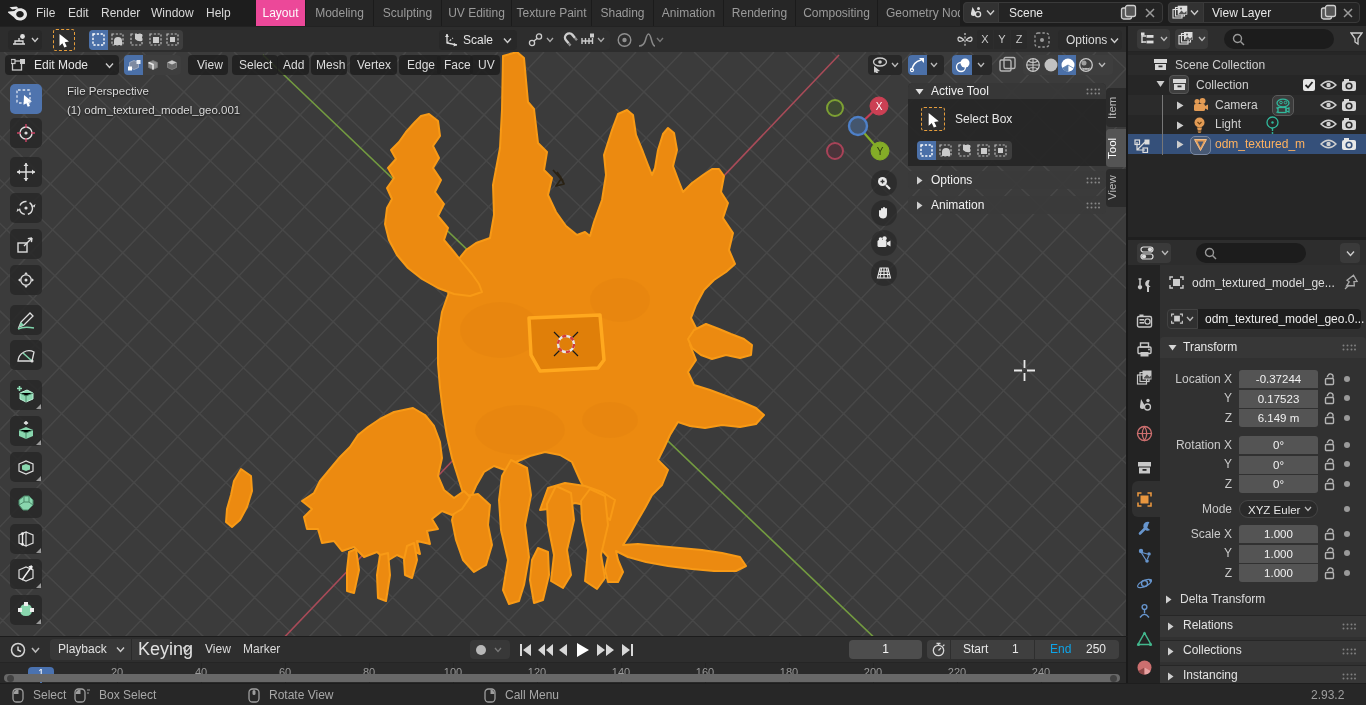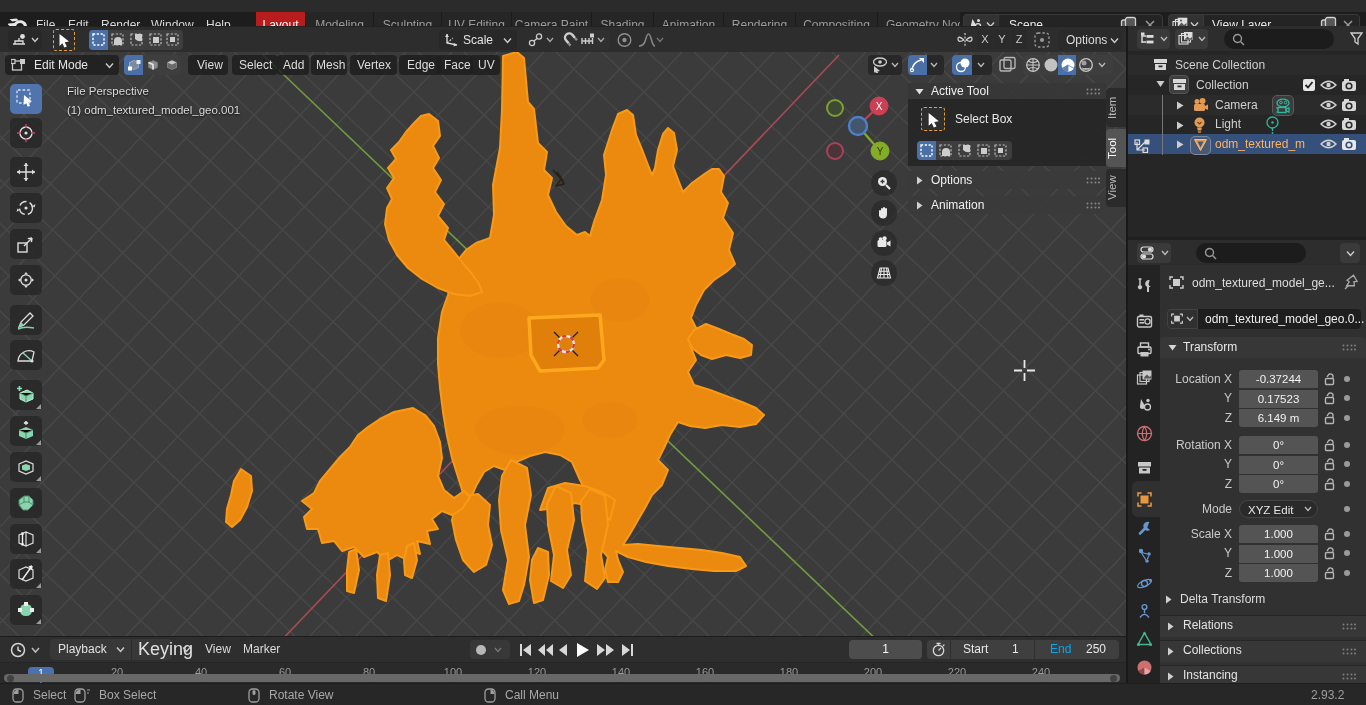--- a/index.html
+++ b/index.html
@@ -1,23 +1,23 @@
 <!DOCTYPE html>
 <html><head>
 <meta charset="utf-8">
 <style>
 html,body{margin:0;padding:0;background:#1d1d1d;}
 *{box-sizing:border-box;font-family:"Liberation Sans",sans-serif;}
 #app{position:relative;width:1366px;height:705px;overflow:hidden;background:#2b2b2b;color:#d5d5d5;font-size:12px;}
 .abs{position:absolute;white-space:nowrap;}
 
-#topbar{left:0;top:0;width:1366px;height:26px;background:#1d1d1d;margin-top:12px;}
+#topbar{left:0;top:0;width:1366px;height:26px;background:#1d1d1d;}
 .menu{position:absolute;top:0;height:26px;line-height:26px;color:#d9d9d9;font-size:12px;white-space:nowrap;}
 .wtab{position:absolute;top:0;height:26px;line-height:26px;color:#9b9b9b;font-size:12px;text-align:center;background:#262626;border-right:1px solid #1b1b1b;}
-.wtab.active{background:#b91c1c;color:#fdfdfd;}
+.wtab.active{background:#ec4899;color:#fdfdfd;}
 
 #row2{left:0;top:26px;width:1128px;height:26px;background:#2d2d2d;border-top:1px solid #222;}
 
 #rightcol{left:1128px;top:26px;width:238px;height:657px;background:#2a2a2a;}
 
 #viewport{left:0;top:52px;width:1128px;height:585px;background:#3b3b3b;overflow:hidden;}
 #grid{left:-200px;top:-200px;width:1600px;height:1000px;
 }
 #vphead{left:0;top:0;width:1128px;height:26px;}
 .pill{position:absolute;top:3px;height:20px;background:rgba(30,30,30,0.85);border-radius:4px;}
@@ -47,21 +47,21 @@
     </svg>
     <div class="menu" style="left:36px">File</div>
     <div class="menu" style="left:68px">Edit</div>
     <div class="menu" style="left:101px">Render</div>
     <div class="menu" style="left:151px">Window</div>
     <div class="menu" style="left:206px">Help</div>
     <div class="wtab active" style="left:256px;width:50px">Layout</div>
     <div class="wtab" style="left:306px;width:68px">Modeling</div>
     <div class="wtab" style="left:374px;width:68px">Sculpting</div>
     <div class="wtab" style="left:442px;width:70px">UV Editing</div>
-    <div class="wtab" style="left:512px;width:80px">Camera Paint</div>
+    <div class="wtab" style="left:512px;width:80px">Texture Paint</div>
     <div class="wtab" style="left:592px;width:62px">Shading</div>
     <div class="wtab" style="left:654px;width:70px">Animation</div>
     <div class="wtab" style="left:724px;width:72px">Rendering</div>
     <div class="wtab" style="left:796px;width:82px">Compositing</div>
     <div class="wtab" style="left:878px;width:82px;border-right:none;text-align:left;padding-left:8px;overflow:hidden">Geometry Nod</div>
 
     <div class="abs" style="left:963px;top:2px;width:200px;height:21px;background:#242424;border:1px solid #3a3a3a;border-radius:4px"></div>
     <div class="abs" style="left:963px;top:2px;width:36px;height:21px;background:#323232;border-radius:4px 0 0 4px;border:1px solid #3a3a3a"></div>
     <svg class="abs" style="left:968px;top:6px" width="15" height="13" viewBox="0 0 15 13">
       <path d="M4.5 1 L8 7 Q8 10 5.5 10 Q2.5 10 3 7 Z" fill="#ddd"></path>
@@ -984,21 +984,21 @@
       <div class="pfield" style="left:79px;top:124.5px;width:79px">0.17523</div>
       <div class="plabel" style="left:2px;top:144px">Z</div>
       <div class="pfield" style="left:79px;top:144px;width:79px;border-radius:0 0 3px 3px">6.149 m</div>
       <div class="plabel" style="left:2px;top:171px">Rotation X</div>
       <div class="pfield" style="left:79px;top:171px;width:79px;border-radius:3px 3px 0 0">0°</div>
       <div class="plabel" style="left:2px;top:190px">Y</div>
       <div class="pfield" style="left:79px;top:190.5px;width:79px">0°</div>
       <div class="plabel" style="left:2px;top:210px">Z</div>
       <div class="pfield" style="left:79px;top:210px;width:79px;border-radius:0 0 3px 3px">0°</div>
       <div class="plabel" style="left:2px;top:235px">Mode</div>
-      <div class="pfield" style="left:79px;top:235px;width:79px;border-radius:9px;background:#2a2a2a;border:1px solid #454545;color:#e5e5e5;text-align:left;padding-left:8px">XYZ Edit</div>
+      <div class="pfield" style="left:79px;top:235px;width:79px;border-radius:9px;background:#2a2a2a;border:1px solid #454545;color:#e5e5e5;text-align:left;padding-left:8px">XYZ Euler</div>
       <svg class="abs" style="left:144px;top:241px" width="8" height="6" viewBox="0 0 8 6">
           <path d="M1 1 L4 4.5 L7 1" fill="none" stroke="#bbb" stroke-width="1.3"></path>
         </svg>
       <div class="plabel" style="left:2px;top:260px">Scale X</div>
       <div class="pfield" style="left:79px;top:260px;width:79px;border-radius:3px 3px 0 0">1.000</div>
       <div class="plabel" style="left:2px;top:279px">Y</div>
       <div class="pfield" style="left:79px;top:279.5px;width:79px">1.000</div>
       <div class="plabel" style="left:2px;top:299px">Z</div>
       <div class="pfield" style="left:79px;top:299px;width:79px;border-radius:0 0 3px 3px">1.000</div>
       <svg class="abs" style="left:164px;top:108px" width="12" height="13" viewBox="0 0 12 13">

